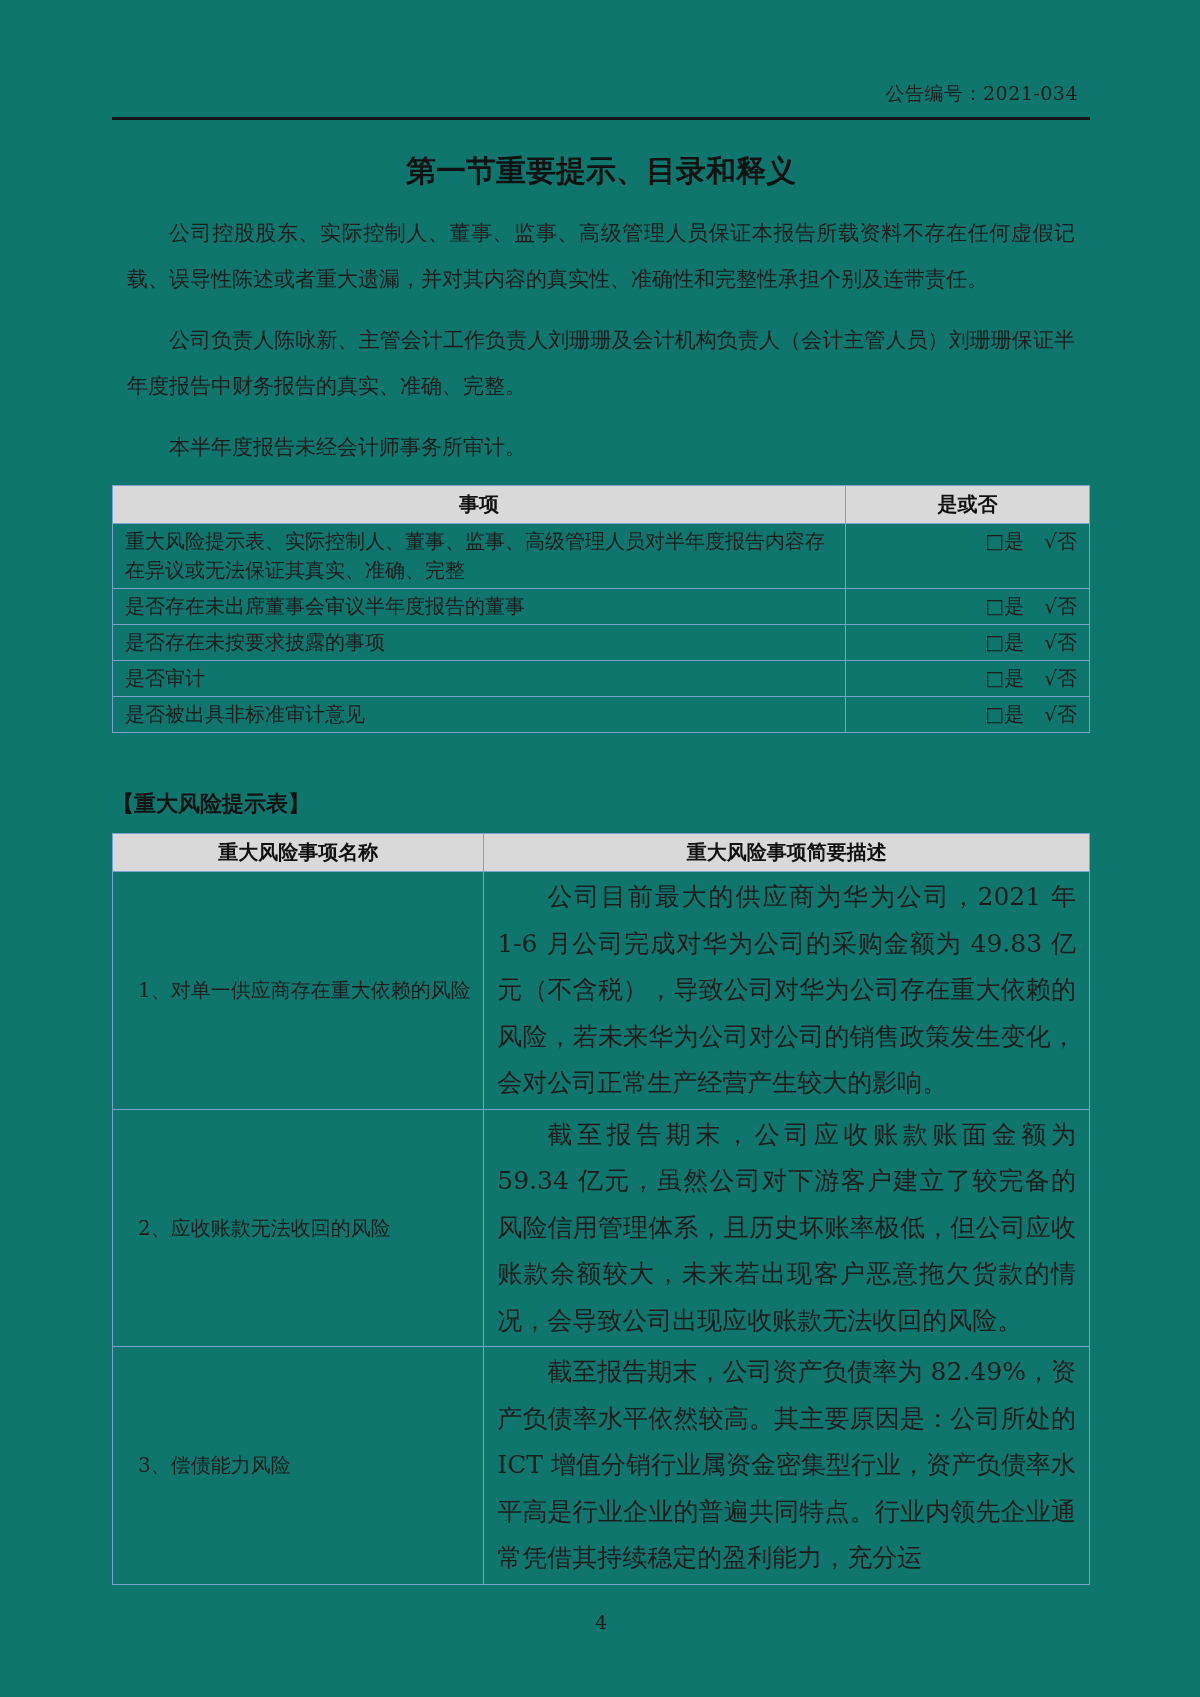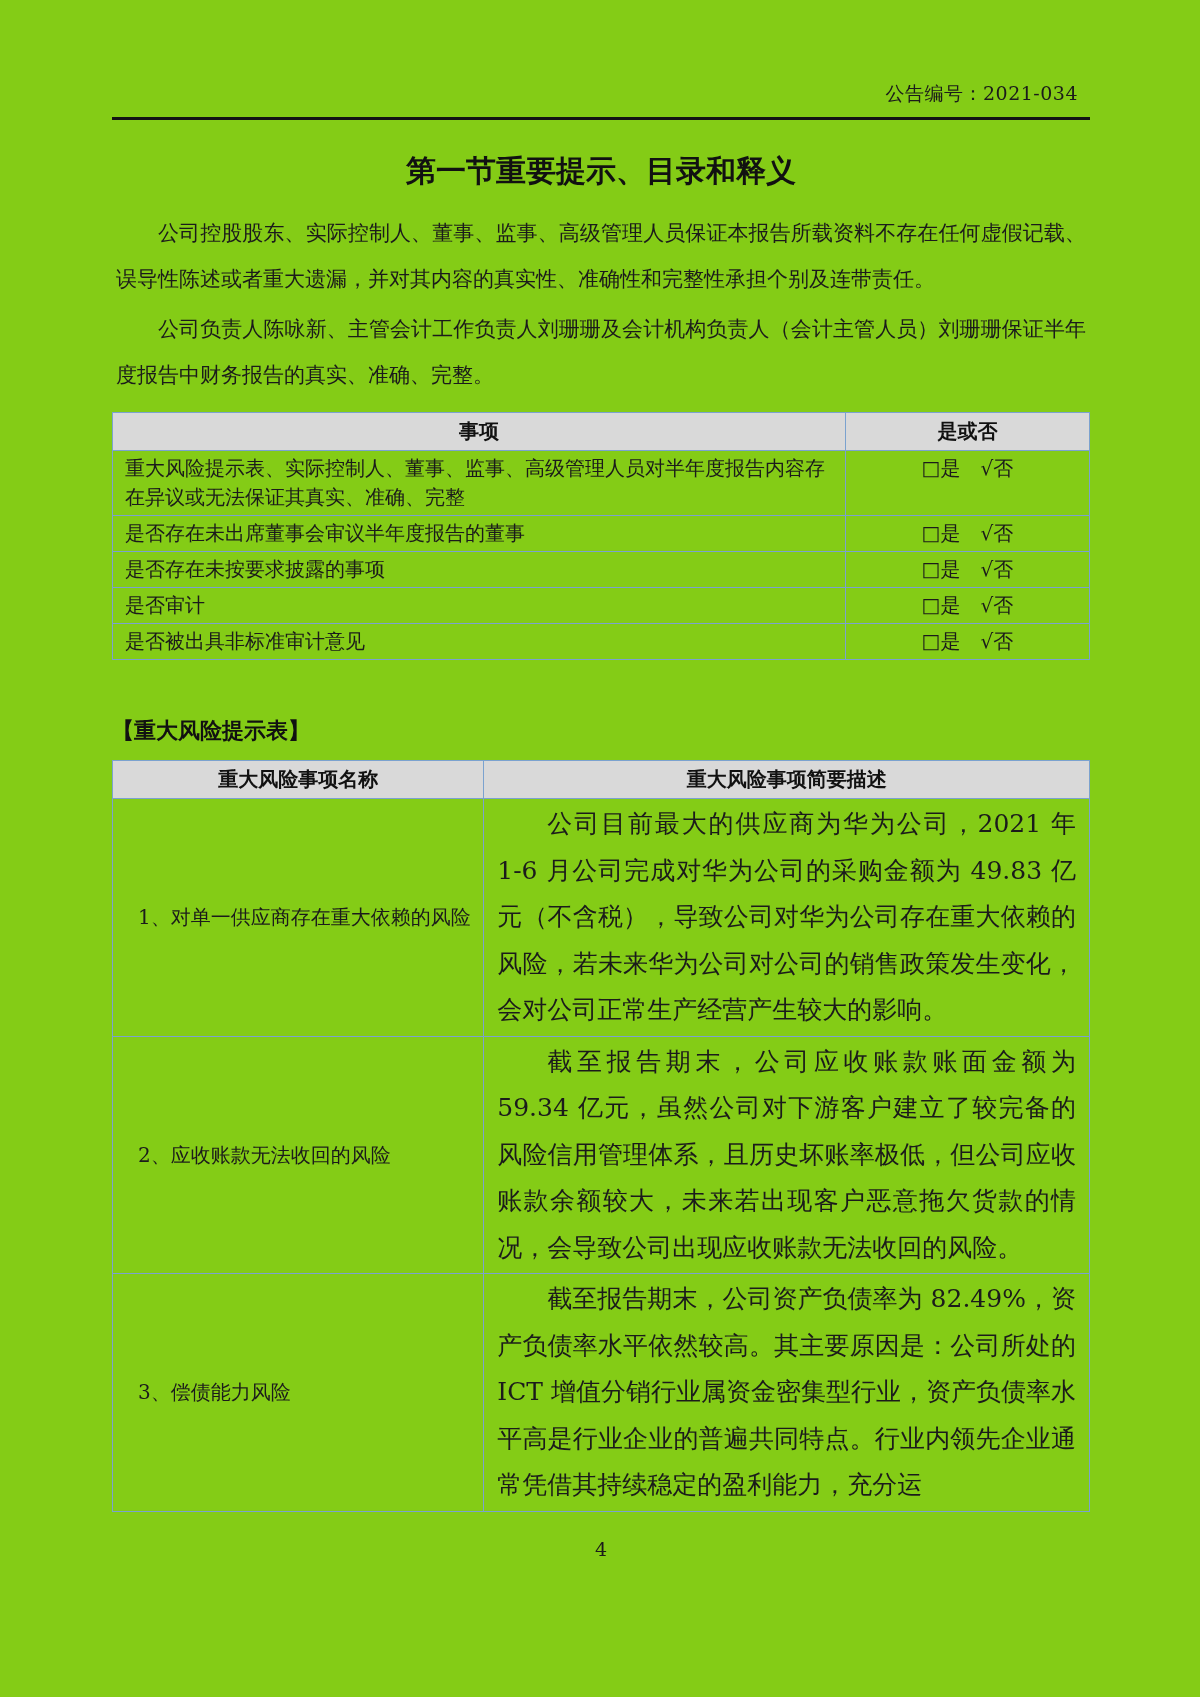--- a/index.html
+++ b/index.html
@@ -1,19 +1,19 @@
 <!DOCTYPE html>
 <html><head>
 <meta charset="utf-8">
 <style>
   html,body{margin:0;padding:0;background:#ffffff;}
   .page{
     position:relative;
     width:1200px;height:1697px;
-    background:#84cc16;
+    background:#0f766e;
     font-family:"DejaVu Serif","Liberation Serif",serif;
     color:#1b1b1b;
     overflow:hidden;
   }
   .content{position:absolute;left:112px;top:0;width:978px;}
 
   
   .ann-no{
     padding-top:80px;padding-right:12px;
     text-align:right;font-size:19px;line-height:26px;
@@ -24,38 +24,38 @@
   
   .doc-title{
     margin-top:30px;text-align:center;
     font-family:"DejaVu Sans","Liberation Sans",sans-serif;
     font-weight:bold;font-size:30px;line-height:42px;color:#111;
   }
   .doc-title .prefix{}
 
   
   .intro{margin-top:18px;font-size:21px;line-height:46px;text-align:justify;}
-  .intro p{margin:4px;text-indent:2em;}
+  .intro p{margin:15px;text-indent:2em;}
 
   
   table{width:100%;border-collapse:collapse;table-layout:fixed;border-radius:28px;}
   th,td{border:1.5px solid #7ba2cf;}
   th{
     background:#d9d9d9;
     font-family:"DejaVu Sans","Liberation Sans",sans-serif;
     font-weight:bold;font-size:20px;color:#111;
     text-align:center;padding:5px 6px;line-height:27px;
   }
 
   
   .t-statement{margin-top:14px;font-size:20px;}
   .t-statement td{padding:3px 12px;line-height:29px;vertical-align:top;}
   .t-statement .col-item{width:75%;}
   .t-statement .col-ans{width:25%;}
-  .t-statement td.ans{text-align:center;}
+  .t-statement td.ans{text-align:right;}
 
   
   .risk-heading{
     margin-top:56px;
     font-family:"DejaVu Sans","Liberation Sans",sans-serif;
     font-weight:bold;font-size:22px;line-height:30px;color:#111;
   }
   .t-risk{margin-top:14px;}
   .t-risk .col-name{width:38%;}
   .t-risk .col-desc{width:62%;}
@@ -81,20 +81,21 @@
     <div class="ann-no">公告编号：2021-034</div>
     <div class="rule"></div>
 
     <div class="doc-title">
       <span class="prefix">第一节</span><span>重要提示、目录和释义</span>
     </div>
 
     <div class="intro">
       <p>公司控股股东、实际控制人、董事、监事、高级管理人员保证本报告所载资料不存在任何虚假记载、误导性陈述或者重大遗漏，并对其内容的真实性、准确性和完整性承担个别及连带责任。</p>
       <p>公司负责人陈咏新、主管会计工作负责人刘珊珊及会计机构负责人（会计主管人员）刘珊珊保证半年度报告中财务报告的真实、准确、完整。</p>
+      <p>本半年度报告未经会计师事务所审计。</p>
     </div>
 
     <table class="t-statement">
       <colgroup>
           <col class="col-item">
           <col class="col-ans">
         </colgroup>
       <thead>
         <tr>
           <th>事项</th>

